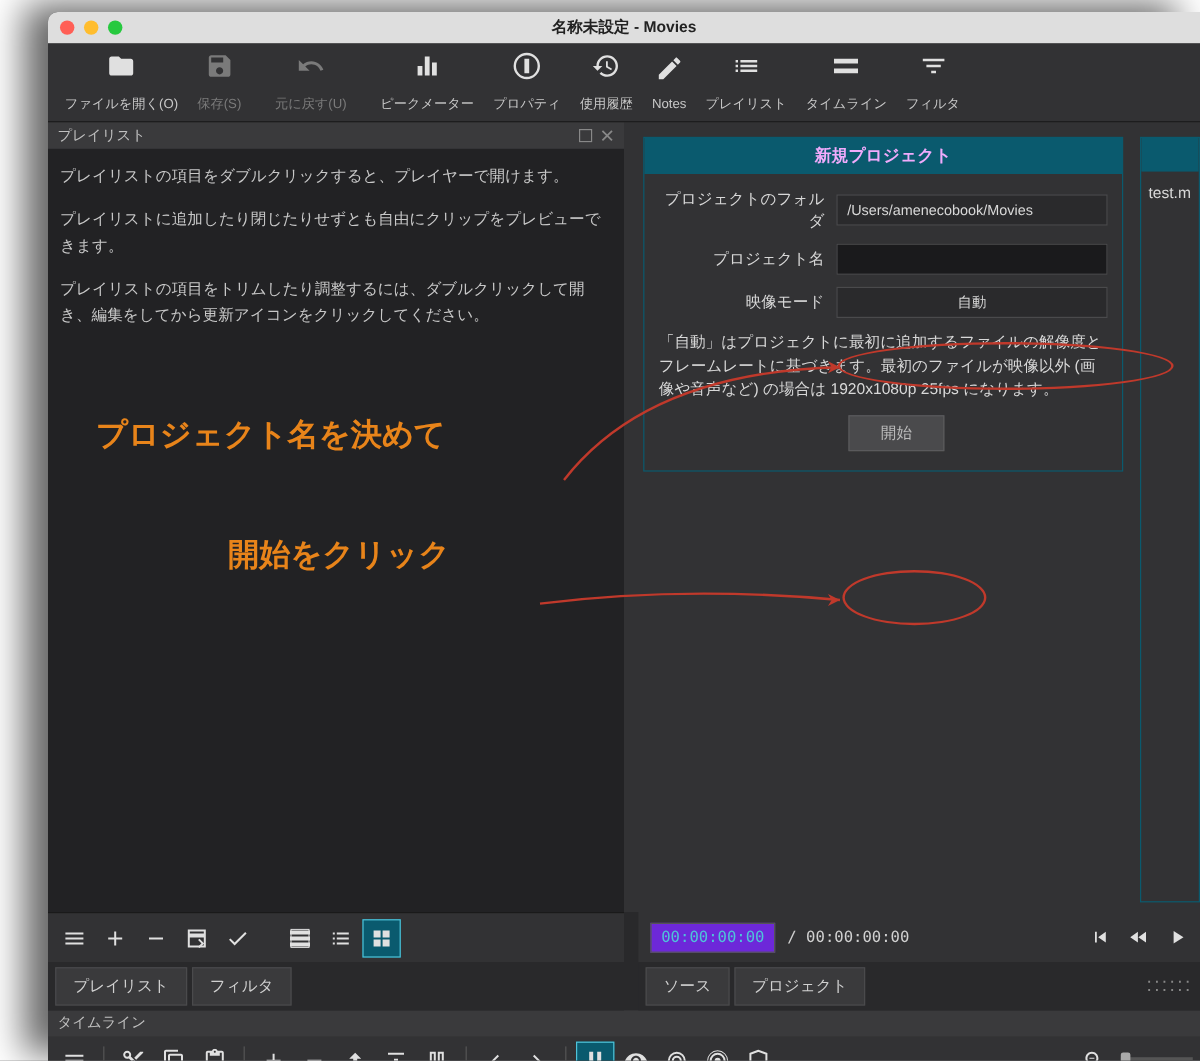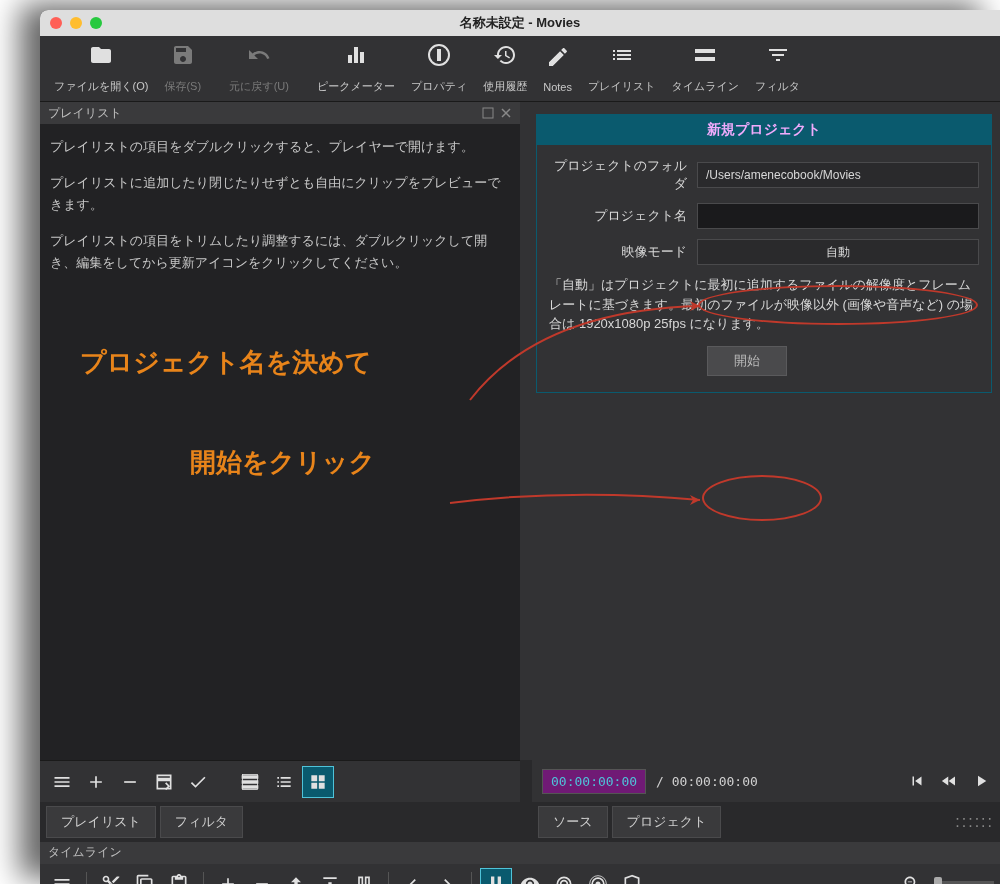--- a/index.html
+++ b/index.html
@@ -44,21 +44,21 @@
 .ptbtn.active { background: #0a5a6e; border: 1px solid #4fc3d9; }
 .tabs-row { height: 40px; background: #29292b; display: flex; align-items: center; padding: 0 6px; }
 .tab { padding: 6px 14px; background: #3a3a3c; color: #d0d0d0; font-size: 13px; margin-right: 4px; border: 1px solid #4a4a4c; cursor: pointer; }
 .timeline-header { height: 22px; background: #3a3a3c; color: #c0c0c0; font-size: 12px; padding: 2px 8px; }
 .timeline-toolbar { height: 40px; background: #323234; display: flex; align-items: center; padding: 0 6px; gap: 2px; }
 .tlbtn { width: 32px; height: 32px; display: flex; align-items: center; justify-content: center; cursor: pointer; }
 .tlbtn svg { width: 20px; height: 20px; fill: #e0e0e0; }
 .tlbtn.active { background: #0a5a6e; border: 1px solid #4fc3d9; }
 .tlsep { width: 1px; height: 24px; background: #555; margin: 0 6px; }
 .player-bar { position: absolute; right: 0; top: 0; width: 468px; height: 42px; background: #323234; display: flex; align-items: center; gap: 10px; padding: 0 10px; }
-.timecode { background: #701a75; border: 1px solid #555; color: #4fc3d9; font-family: monospace; padding: 4px 8px; font-size: 13px; }
+.timecode { background: #6d28d9; border: 1px solid #555; color: #4fc3d9; font-family: monospace; padding: 4px 8px; font-size: 13px; }
 .timecode2 { color: #d0d0d0; font-family: monospace; font-size: 13px; }
 .pbtns { margin-left: auto; display: flex; gap: 14px; }
 .pbtns svg { width: 18px; height: 18px; fill: #e0e0e0; cursor: pointer; }
 .player-tabs { position: absolute; right: 0; top: 0; width: 468px; height: 40px; background: #29292b; display: flex; align-items: center; padding: 0 6px; }
 .zoom-group { margin-left: auto; display: flex; align-items: center; gap: 6px; }
 </style>
 </head>
 <body>
 
 <div class="window">
@@ -174,20 +174,26 @@
             </div>
             <div class="nprow">
               <div class="nplabel">映像モード</div>
               <div class="npfield" style="justify-content:center;">自動</div>
             </div>
             <div class="npdesc">「自動」はプロジェクトに最初に追加するファイルの解像度とフレームレートに基づきます。最初のファイルが映像以外 (画像や音声など) の場合は 1920x1080p 25fps になります。</div>
             <div class="npstart">開始</div>
           </div>
         </div>
       </div>
+      <div class="recent">
+        <div class="newproj-title" style="height:28px;"></div>
+        <div class="recent-body">
+            <div>test.m</div>
+          </div>
+      </div>
 
     </div>
   </div>
 
   <div class="ellipse" style="left:658px; top:275px; width:280px; height:40px;"></div>
   <div class="ellipse" style="left:662px; top:465px; width:120px; height:46px;"></div>
   <svg class="arrow-svg" style="left:420px; top:290px; width:250px; height:120px;">
     <path d="M10 100 Q 80 10 240 6" stroke="#c0392b" stroke-width="2" fill="none"></path>
     <path d="M240 6 l-10 -5 l3 5 l-3 5 z" fill="#c0392b"></path>
   </svg>

